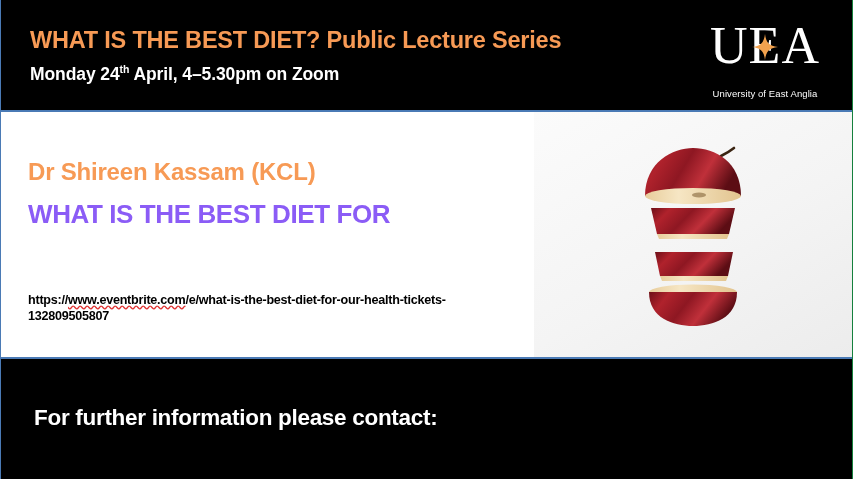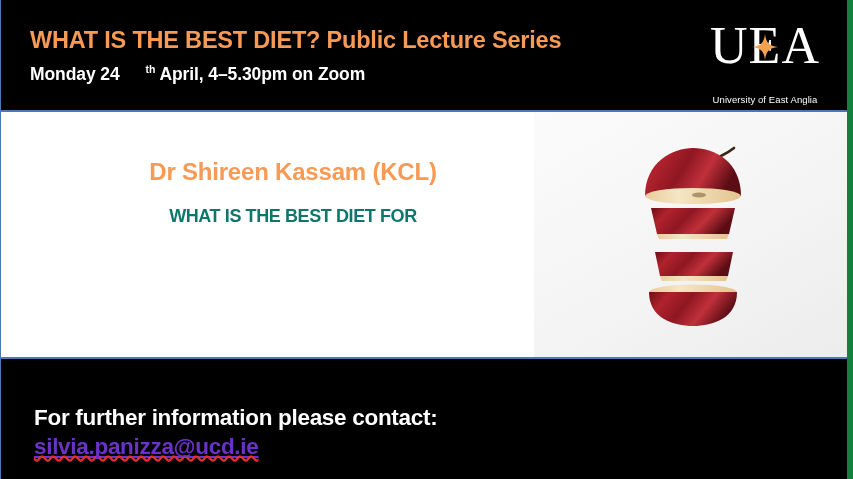--- a/index.html
+++ b/index.html
@@ -10,21 +10,21 @@
     font-family: "Liberation Sans", sans-serif;
   }
   .poster {
     position: relative;
     width: 853px;
     height: 479px;
     background: #000000;
     overflow: hidden;
     box-sizing: border-box;
     border-left: 1px solid #4a7ab5;
-    border-right: 6px solid #15803d;
+    border-right: 1px solid #15803d;
   }
 
   
   .header {
     position: absolute;
     left: 0; top: 0;
     width: 853px; height: 111px;
     background: #000000;
   }
   .header-text {
@@ -45,21 +45,20 @@
     font-size: 17.5px;
     font-weight: bold;
     letter-spacing: -0.1px;
     margin-top: 10px;
     white-space: nowrap;
   }
   .title-sub sup {
     font-size: 10.5px;
     vertical-align: super;
     line-height: 0;
-    padding-left: 26px;
   }
 
   
   .uea-logo {
     position: absolute;
     right: 29px; top: 20px;
     width: 120px;
     text-align: center;
   }
   .uea-mark {
@@ -76,21 +75,21 @@
     position: absolute;
     left: 50%; top: 50%;
     transform: translate(-50%, -46%);
     width: 26px; height: 26px;
     pointer-events: none;
   }
   .uea-caption {
     color: #ffffff;
     font-size: 9.5px;
     letter-spacing: 0.1px;
-    margin-top: 22px;
+    margin-top: 16px;
     white-space: nowrap;
   }
 
   
   .rule {
     position: absolute;
     left: 0;
     width: 853px; height: 2px;
     background: #4a7ab5;
   }
@@ -99,38 +98,37 @@
 
   
   .body-panel {
     position: absolute;
     left: 0; top: 112px;
     width: 853px; height: 245px;
     background: #ffffff;
   }
   .body-text {
     position: absolute;
-    left: 42px; top: 46px;
+    left: 27px; top: 46px;
     width: 500px;
-    text-align: center;
   }
   .speaker {
     color: #f79a55;
     font-size: 24px;
     font-weight: bold;
     letter-spacing: -0.2px;
     line-height: 1.15;
   }
   .lecture-title {
-    color: #0f766e;
-    font-size: 18px;
+    color: #8b5cf6;
+    font-size: 26px;
     font-weight: bold;
     letter-spacing: -0.4px;
     line-height: 1.22;
-    margin-top: 20px;
+    margin-top: 13px;
   }
   .url-block {
     position: absolute;
     left: 27px; top: 180px;
     width: 496px;
     color: #000000;
     font-size: 12.6px;
     font-weight: bold;
     line-height: 1.28;
     letter-spacing: -0.25px;
@@ -218,20 +216,21 @@
   <div class="rule rule-top"></div>
 
   <div class="body-panel">
     <div class="body-text">
       <div class="speaker">Dr Shireen Kassam (KCL)</div>
       <div class="lecture-title">
         <div>WHAT IS THE BEST DIET FOR</div>
       </div>
     </div>
 
+    <div class="url-block"><span>https://</span><span class="squiggle">www.eventbrite.com</span><span>/e/what-is-the-best-diet-for-our-health-tickets-132809505807</span></div>
   </div>
 
   <div class="apple-panel">
     <svg class="apple-stack" viewBox="0 0 130 190">
       <defs>
         <linearGradient id="skin" x1="0" y1="0" x2="1" y2="0.3">
           <stop offset="0%" stop-color="#6d0f18"></stop>
           <stop offset="22%" stop-color="#b0222c"></stop>
           <stop offset="48%" stop-color="#8e1722"></stop>
           <stop offset="72%" stop-color="#c0303a"></stop>
@@ -259,18 +258,17 @@
       <ellipse cx="64" cy="152" rx="44" ry="7.5" fill="url(#flesh)"></ellipse>
       <path d="M20 152 C20 178 44 186 64 186 C84 186 108 178 108 152 Z" fill="url(#skin)"></path>
     </svg>
   </div>
 
   <div class="rule rule-bottom"></div>
 
   <div class="footer">
     <div class="footer-text">
       <div class="contact-line">For further information please contact:</div>
-      <a class="email-line" href="#"><span class="email-squiggle">silvia.panizza@ucd.ie</span></a>
     </div>
 
   </div>
 
 </div>
 
 </body></html>

